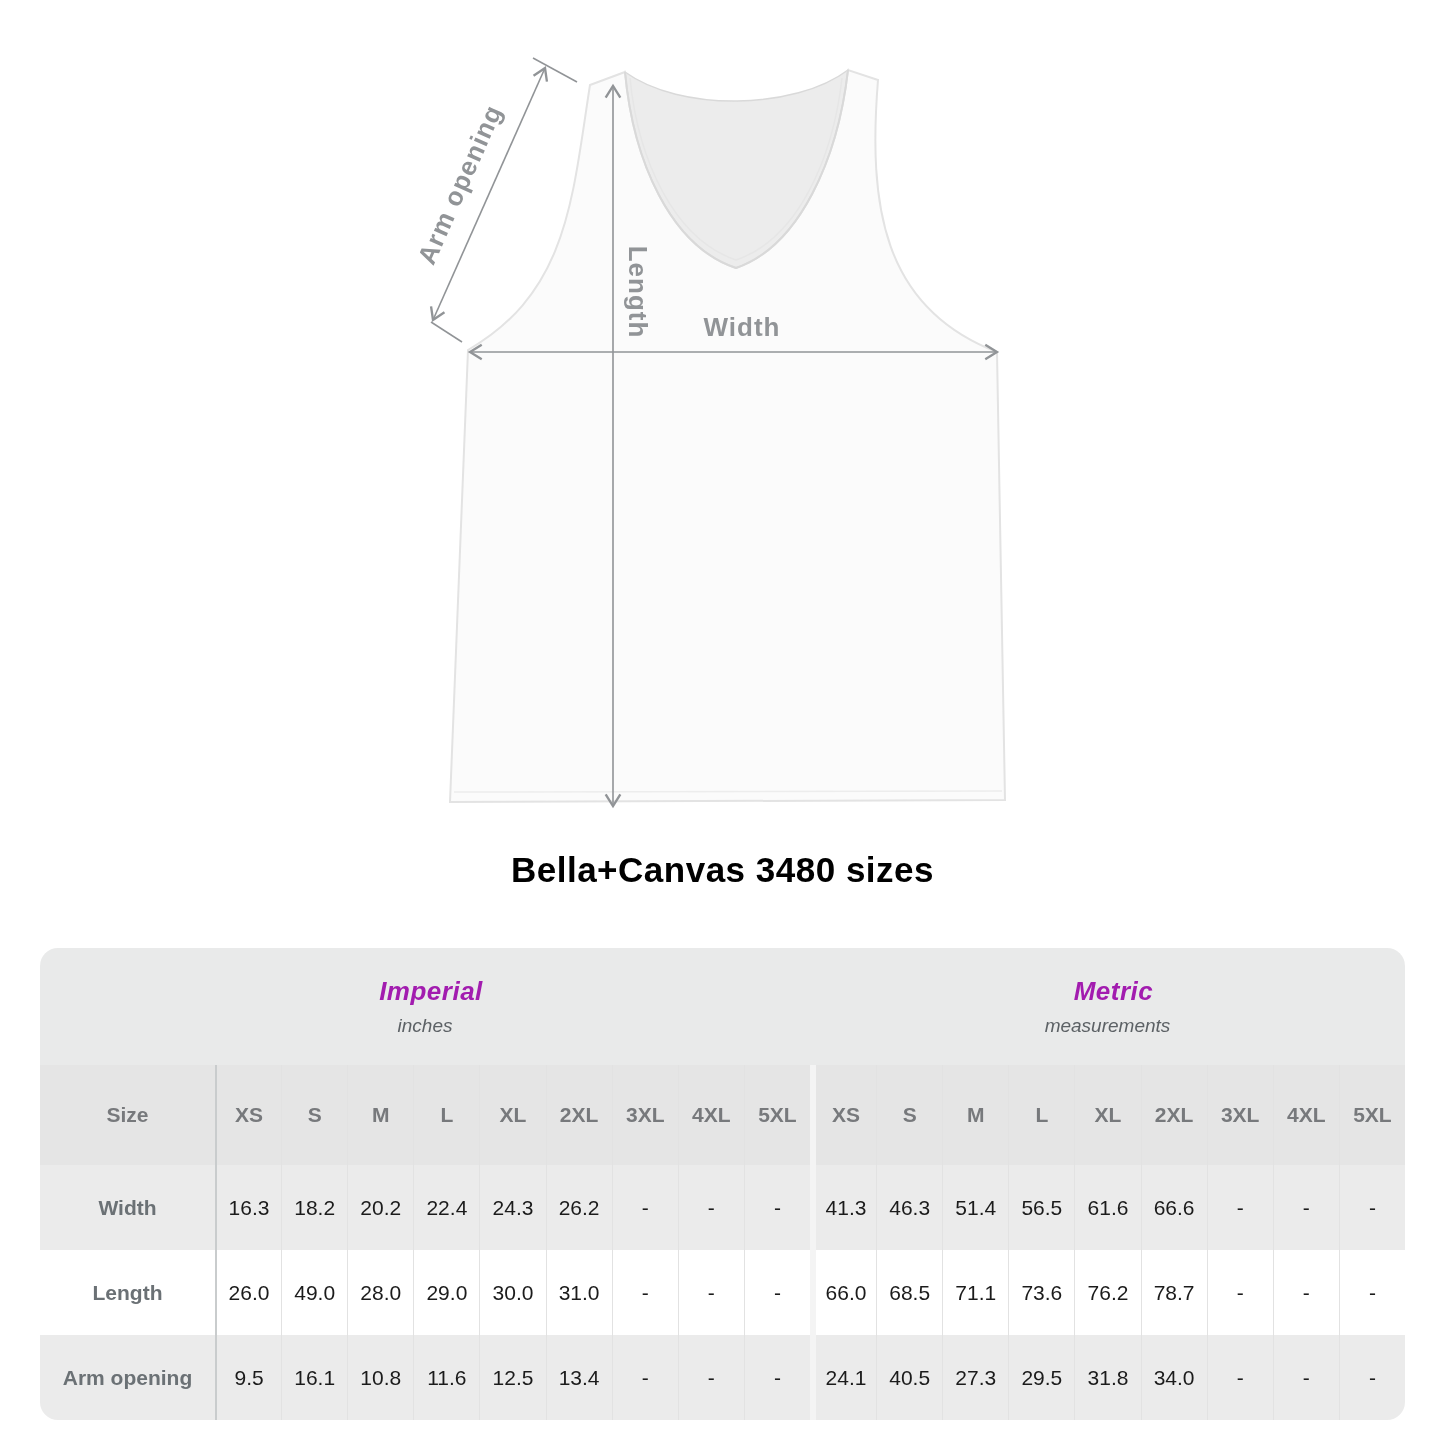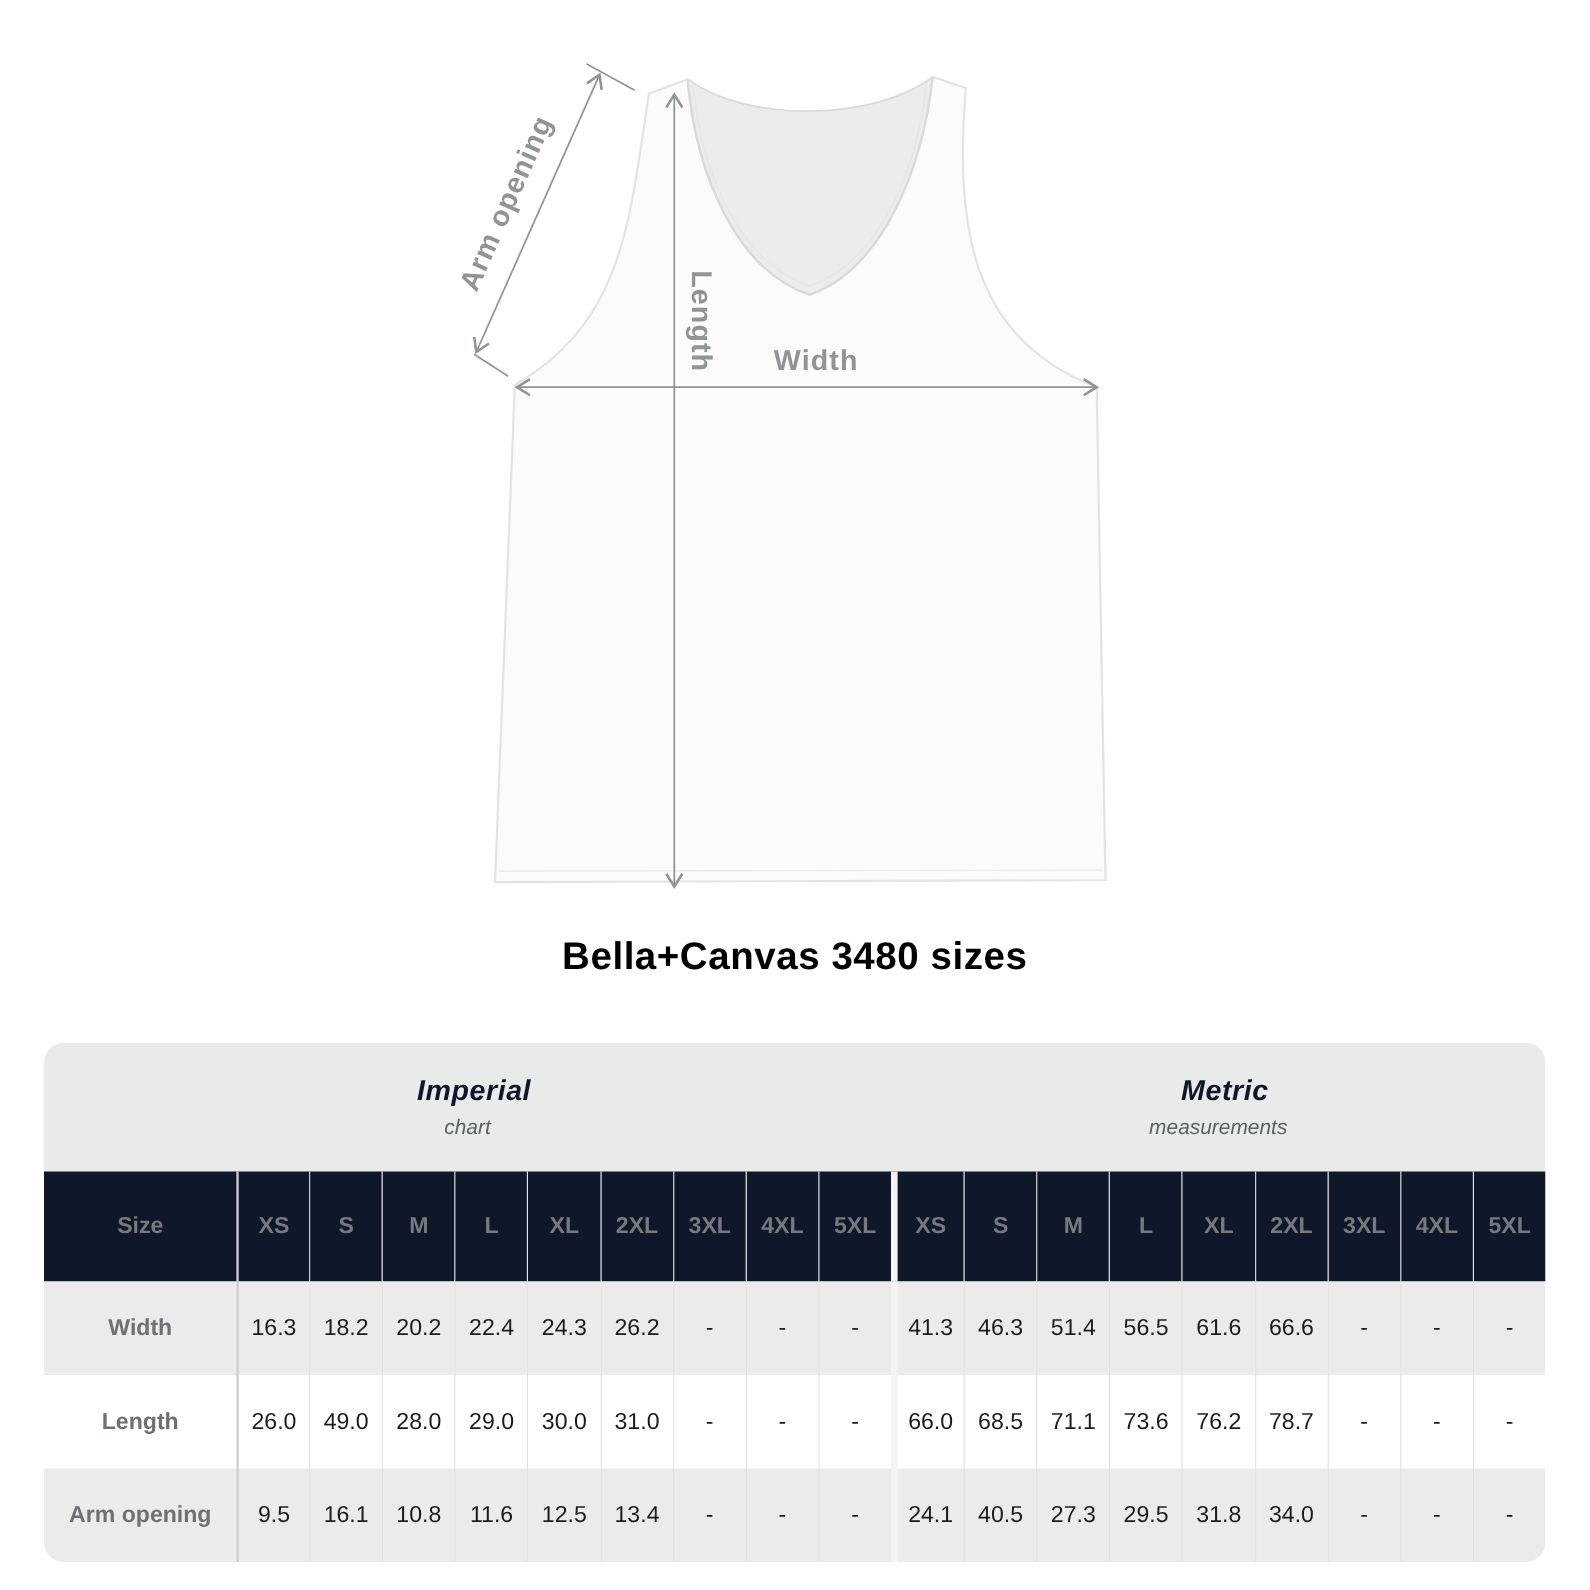--- a/index.html
+++ b/index.html
@@ -30,23 +30,23 @@
     position:absolute;left:0;right:0;top:899px;text-align:center;
     font-size:21px;font-style:italic;color:#595959;
   }
   .table-wrap{
     position:absolute;left:40px;right:40px;top:948px;
     border-radius:18px;overflow:hidden;background:#fff;
   }
   table{width:100%;border-collapse:separate;border-spacing:0;table-layout:fixed;}
   th,td{text-align:center;vertical-align:middle;padding:0;}
   .section-th{height:117px;background:var(--section_bg);}
-  .sec-title{font-size:26px;font-weight:bold;font-style:italic;color:#0f172a;letter-spacing:0.5px;padding-left:12px;}
+  .sec-title{font-size:26px;font-weight:bold;font-style:italic;color:#a21caf;letter-spacing:0.5px;padding-left:12px;}
   .sec-unit{font-size:19px;font-style:italic;color:#5c6165;margin-top:8px;font-weight:normal;}
-  .size-header-row th{height:100px;background:#0f172a;font-size:21px;font-weight:bold;color:var(--header_text);}
+  .size-header-row th{height:100px;background:#e5e5e5;font-size:21px;font-weight:bold;color:var(--header_text);}
   tbody td{height:85px;font-size:21px;color:var(--value_text);font-weight:normal;}
   .rowlabel{font-weight:bold;color:var(--label_text);font-size:21px;}
   .row-gray td{background:var(--row_alt_bg);}
   .row-white td{background:#ffffff;}
   .sep{border-left:1px solid var(--sep_light);}
   .first-data{border-left:2px solid var(--sep_strong);}
   .metric-start{border-left:6px solid var(--sep_group);}
 </style>
 </head>
 <body>
@@ -107,21 +107,21 @@
           <col>
           <col>
           <col>
           <col>
           <col>
         </colgroup>
       <thead>
         <tr>
           <th class="section-th" colspan="10">
             <div class="sec-title">Imperial</div>
-            <div class="sec-unit">chart</div>
+            <div class="sec-unit">inches</div>
           </th>
           <th class="section-th" colspan="9">
             <div class="sec-title">Metric</div>
             <div class="sec-unit">measurements</div>
           </th>
         </tr>
         <tr class="size-header-row" id="size-header-row">
           <th class="rowlabel">Size</th>
         <th class="first-data">XS</th>
             <th class="sep">S</th>

